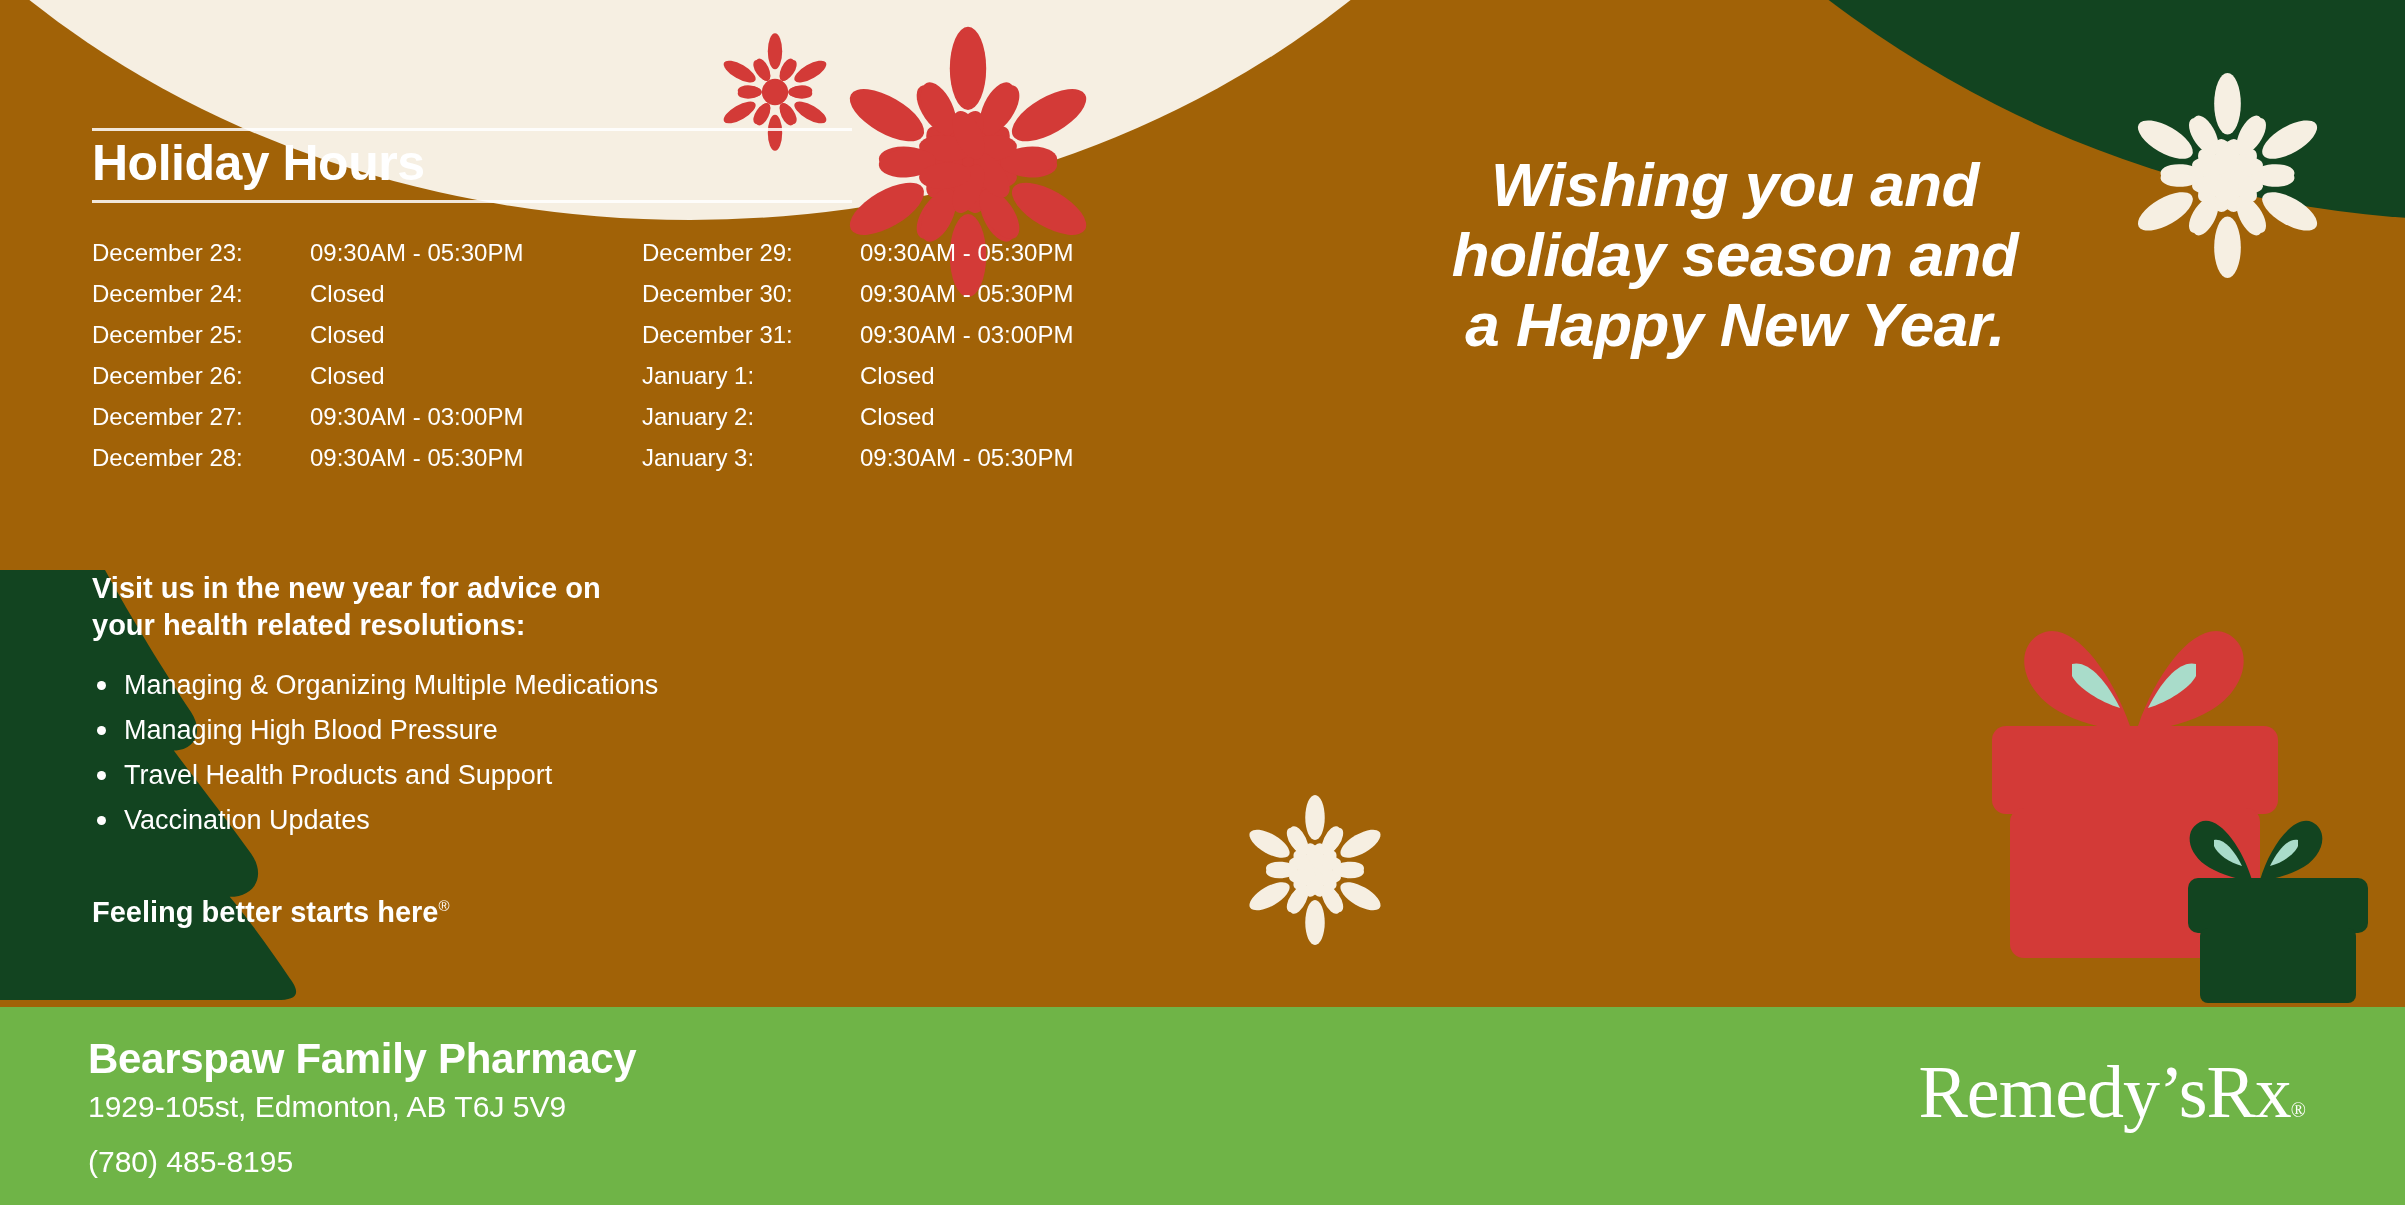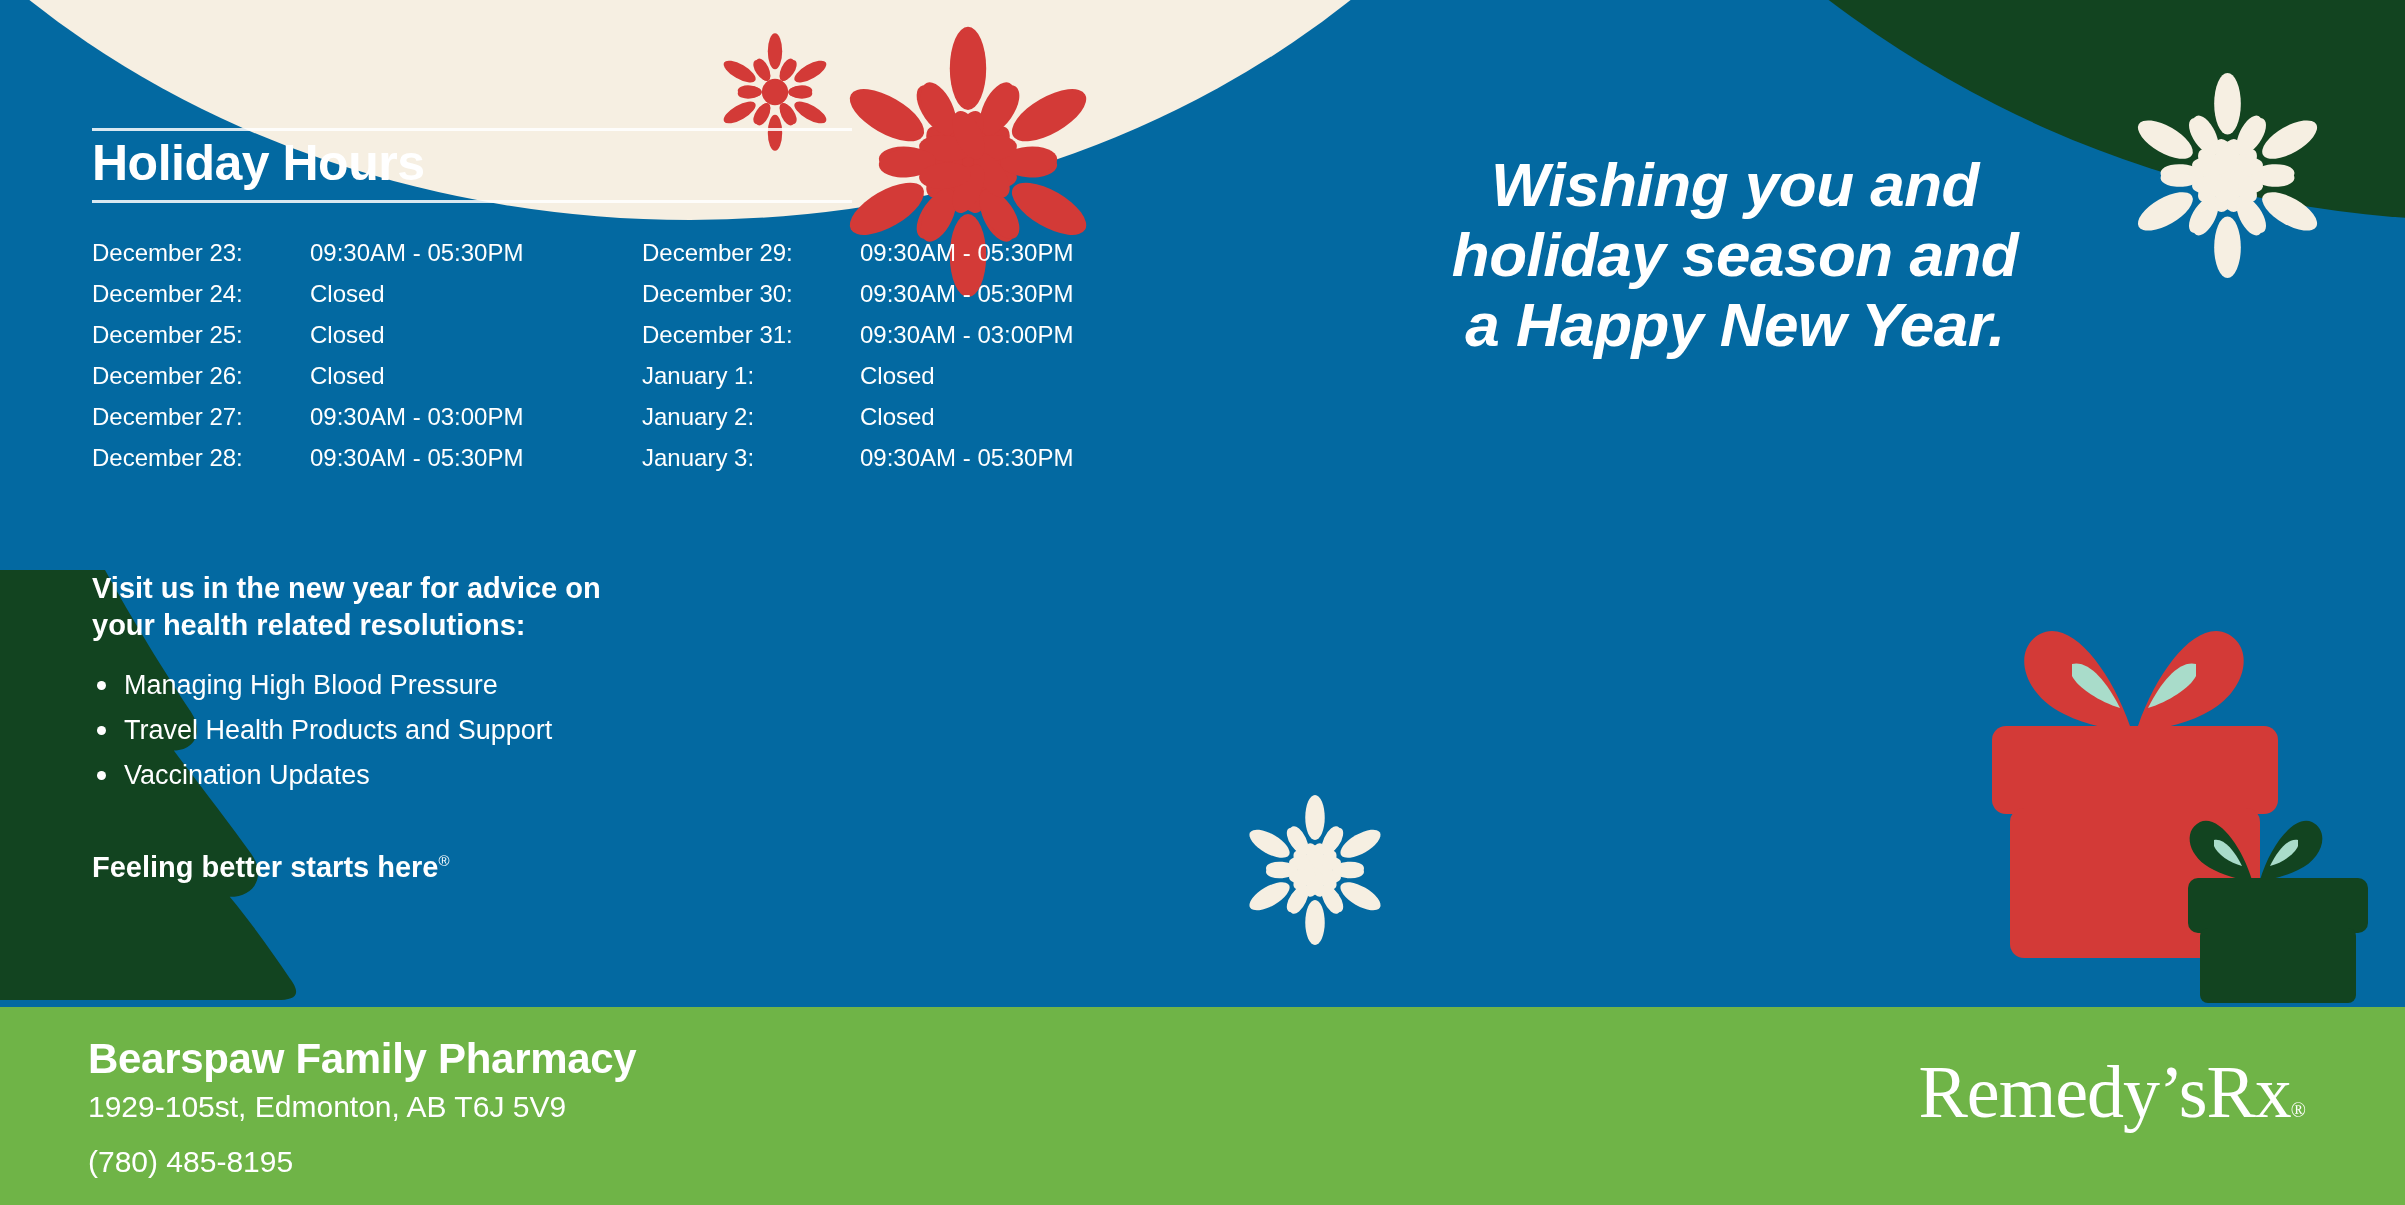--- a/index.html
+++ b/index.html
@@ -1,20 +1,20 @@
 <!DOCTYPE html>
 <html><head>
 <meta charset="utf-8">
 <style>
   html,body{margin:0;padding:0;}
   body{width:2405px;height:1205px;overflow:hidden;font-family:"Liberation Sans",sans-serif;}
 
   #banner{
     position:relative;width:2405px;height:1205px;
-    background:#0369a1;overflow:hidden;
+    background:#a16207;overflow:hidden;
   }
 
   
   .cream-curve{
     position:absolute;left:-260px;top:-640px;width:1900px;height:860px;
     background:#f6efe2;border-radius:0 0 55% 55%/0 0 100% 100%;
   }
   .green-corner{
     position:absolute;right:-70px;top:-980px;width:1120px;height:1200px;
     background:#124420;border-radius:0 0 0 100%;
@@ -288,20 +288,24 @@
   </div>
 
   <div class="resolutions">
     <div class="res-heading">
       <div>Visit us in the new year for advice on</div>
       <div>your health related resolutions:</div>
     </div>
     <ul class="res-list">
       <li>
         <span class="dot"></span>
+        <span>Managing &amp; Organizing Multiple Medications</span>
+      </li>
+      <li>
+        <span class="dot"></span>
         <span>Managing High Blood Pressure</span>
       </li>
       <li>
         <span class="dot"></span>
         <span>Travel Health Products and Support</span>
       </li>
       <li>
         <span class="dot"></span>
         <span>Vaccination Updates</span>
       </li>

